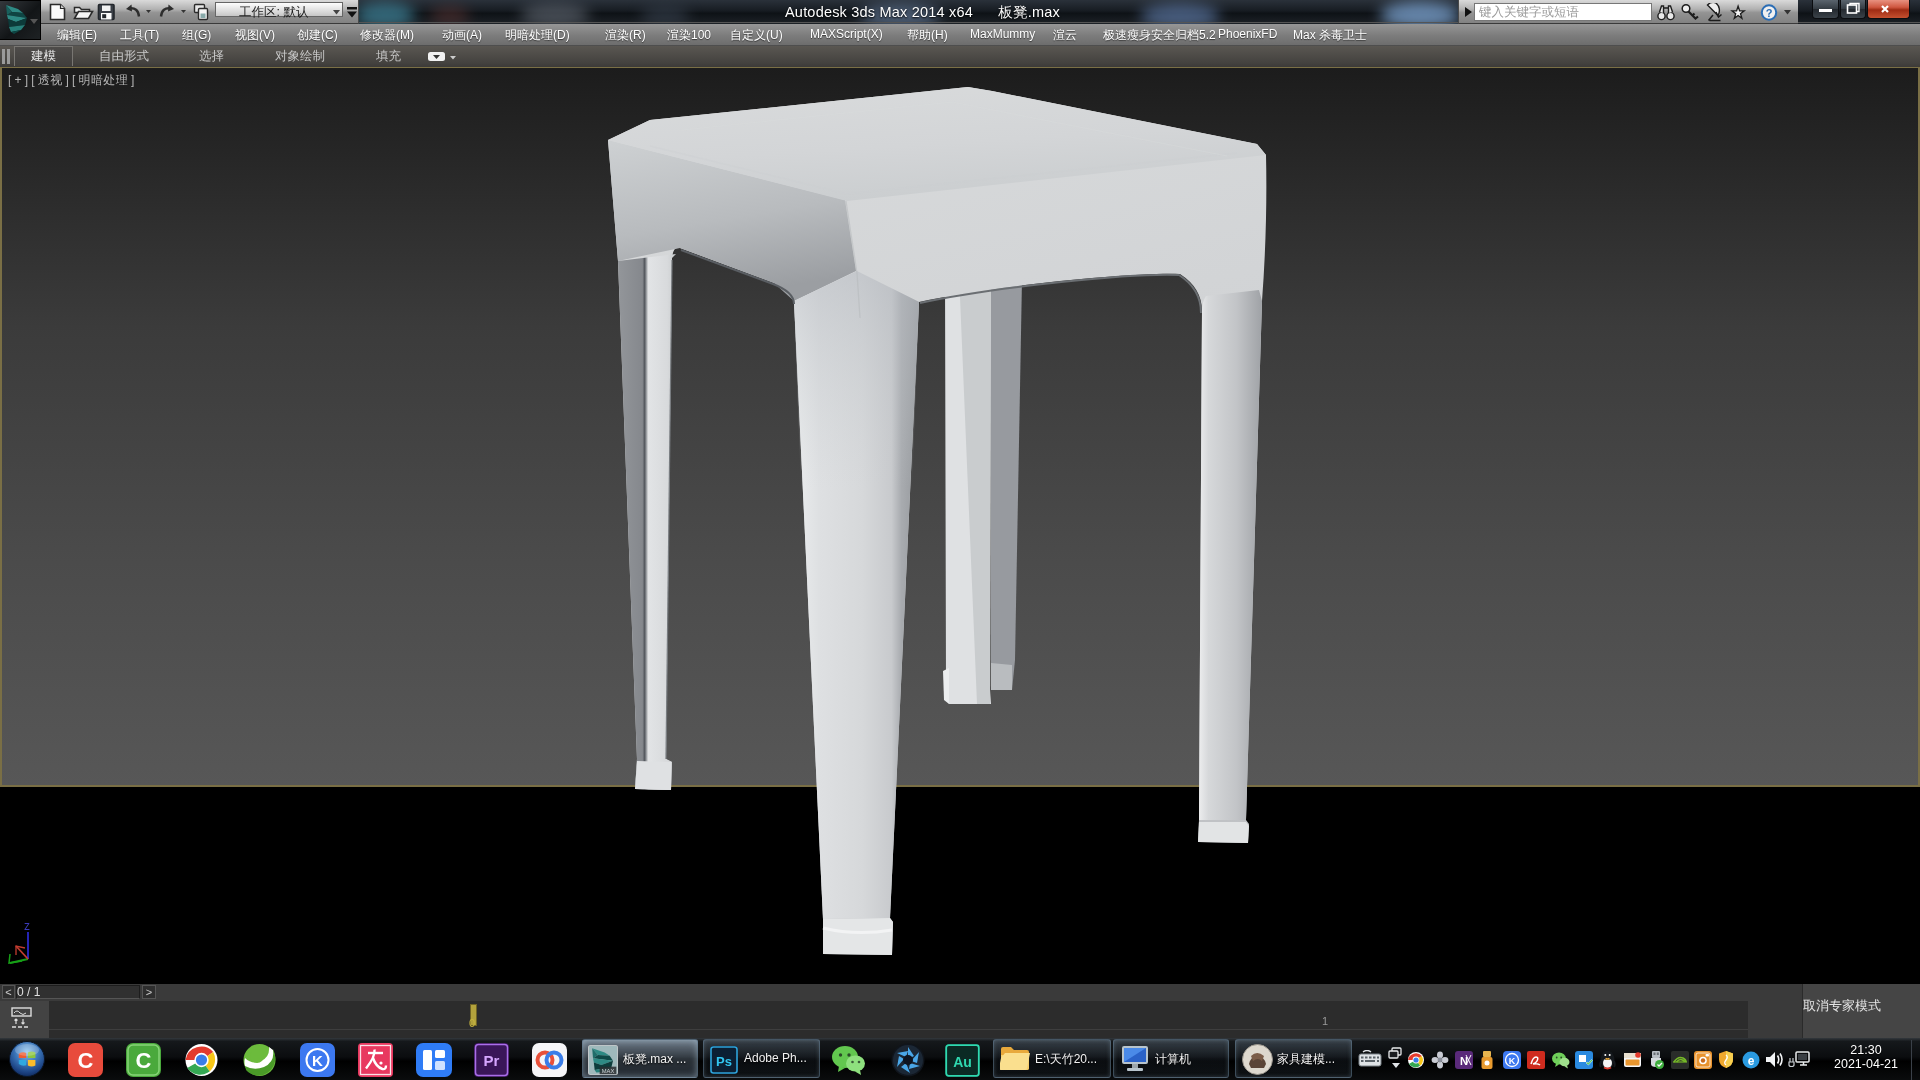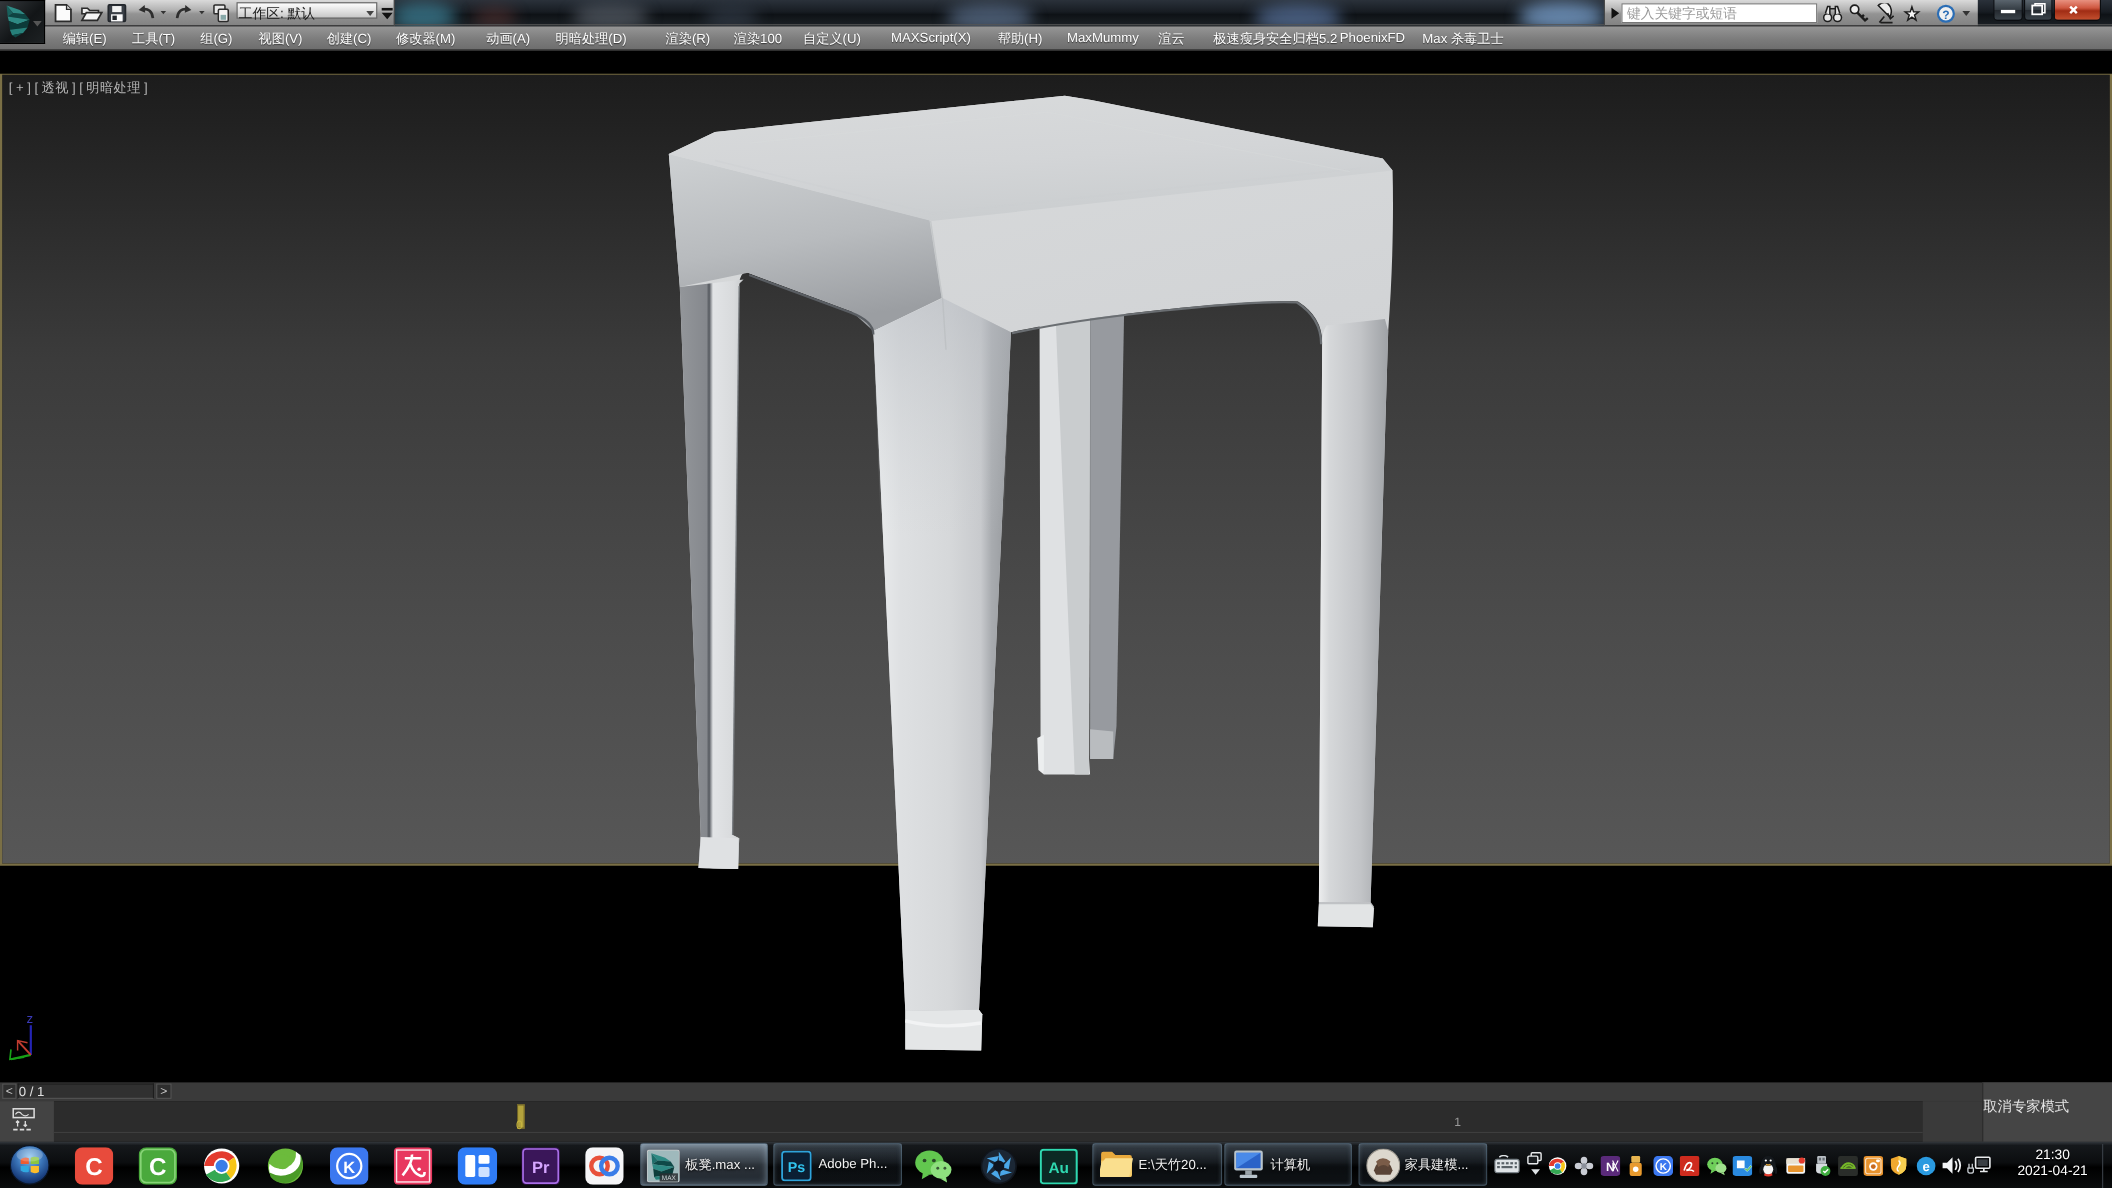--- a/index.html
+++ b/index.html
@@ -66,21 +66,21 @@
     <path d="M105 10 h5 l-2.5 3 z" fill="#333"></path>
 
     <path d="M133 9 l-5.5 -4.5 l-0.5 7 z" fill="#2e2e2e"></path>
     <path d="M130 8.5 q-9 -1.5 -10 8" stroke="#2e2e2e" stroke-width="2.4" fill="none"></path>
     <path d="M140 10 h5 l-2.5 3 z" fill="#333"></path>
 
     <rect x="153.5" y="4.5" width="10" height="8" rx="1" fill="#e8e8e8" stroke="#2b2b2b" stroke-width="1.4"></rect>
     <rect x="157.5" y="8.5" width="9" height="11" rx="1" fill="#f5f5f5" stroke="#2b2b2b" stroke-width="1.4"></rect>
     <rect x="159.5" y="13.5" width="5" height="4.5" fill="#8aa"></rect>
   </svg>
-  <div class="abs" style="left:174px;top:2px;width:128px;height:15px;background:linear-gradient(#fdfdfd,#d8d8d8 70%,#c6c6c6);border:1px solid #666;color:#1a1a1a;font-size:12.5px;line-height:18px;padding-left:1px">工作区: 默认</div>
+  <div class="abs" style="left:174px;top:2px;width:128px;height:15px;background:linear-gradient(#fdfdfd,#d8d8d8 70%,#c6c6c6);border:1px solid #666;color:#1a1a1a;font-size:12.5px;line-height:18px;padding-left:23px">工作区: 默认</div>
   <svg class="abs" style="left:291px;top:9px" width="10" height="8">
         <path d="M1 1 h7 l-3.5 4.5 z" fill="#444"></path>
       </svg>
   <svg class="abs" style="left:304px;top:7px" width="14" height="12">
         <path d="M2 0 h10 v2.5 h-10 z M2 4.5 h10 l-5 6 z" fill="#111"></path>
       </svg>
 </div>
 <div id="rstrip">
   <svg class="abs" style="left:4px;top:6px" width="10" height="12">
         <path d="M2 1 l7 5 -7 5 z" fill="#111"></path>
@@ -116,20 +116,21 @@
     <path d="M2 1 L14 5 L19 9 L8 8 Z" fill="#2e8a84"></path>
     <path d="M2 1 L8 8 L3 11 Z" fill="#18605c"></path>
     <path d="M8 8 L19 9 L23 14 L3 11 Z" fill="#0e4543"></path>
     <path d="M3 11 L23 14 L12 18 L4 15 Z" fill="#2e8a84"></path>
     <path d="M4 15 L12 18 L23 14 L21 21 L5 23 Z" fill="#0c3a39"></path>
     <path d="M5 23 L21 21 L17 26 L7 28 Z" fill="#27807a"></path>
     <path d="M7 28 L17 26 L10 30 Z" fill="#0e4543"></path>
     <path d="M26 15 h8 l-4 5 z" fill="#555"></path>
   </svg>
 </div>
+<div id="title-text">Autodesk 3ds Max  2014 x64&nbsp;&nbsp;&nbsp;&nbsp;&nbsp;&nbsp;板凳.max</div>
 <div id="wbtns">
   <div class="wb" style="left:0;width:27px;background:linear-gradient(#5a646d,#353d44 48%,#24292f 52%,#3a4249)"></div>
   <div class="wb" style="left:28px;width:26px;background:linear-gradient(#5a646d,#353d44 48%,#24292f 52%,#3a4249)"></div>
   <div class="wb" style="left:55px;width:43px;background:linear-gradient(#e89180 0%,#cf5740 40%,#a02c14 55%,#c4502f 100%)"></div>
   <svg class="abs" style="left:0;top:0" width="100" height="20" viewBox="0 0 100 20">
     <rect x="7" y="9" width="13" height="3" fill="#fff"></rect>
     <rect x="35.5" y="5" width="9" height="8" fill="none" stroke="#fff" stroke-width="1.6"></rect>
     <path d="M38 5 v-1.5 h9 v8 h-2" fill="none" stroke="#fff" stroke-width="1.4"></path>
     <path d="M70 6 l6 6 M76 6 l-6 6" stroke="#fff" stroke-width="2.2"></path>
   </svg>
@@ -149,20 +150,36 @@
   <span class="mi" style="left:730px">自定义(U)</span>
   <span class="mi" style="left:810px">MAXScript(X)</span>
   <span class="mi" style="left:907px">帮助(H)</span>
   <span class="mi" style="left:970px">MaxMummy</span>
   <span class="mi" style="left:1053px">渲云</span>
   <span class="mi" style="left:1103px">极速瘦身安全归档5.2</span>
   <span class="mi" style="left:1218px">PhoenixFD</span>
   <span class="mi" style="left:1293px">Max 杀毒卫士</span>
 </div>
 
+<div id="ribbon">
+  <svg class="abs" style="left:1px;top:3px" width="12" height="16">
+        <rect x="1" y="0" width="3" height="15" fill="#9a9a9a"></rect>
+        <rect x="6" y="0" width="3" height="15" fill="#9a9a9a"></rect>
+      </svg>
+  <div id="rtab-active">建模</div>
+  <span class="rtab" style="left:99px">自由形式</span>
+  <span class="rtab" style="left:199px">选择</span>
+  <span class="rtab" style="left:275px">对象绘制</span>
+  <span class="rtab" style="left:376px">填充</span>
+  <svg class="abs" style="left:428px;top:6px" width="30" height="10" viewBox="0 0 30 10">
+    <rect x="0" y="0" width="17" height="9" rx="2.5" fill="#f2f2f2"></rect>
+    <path d="M5 3 h7 l-3.5 4 z" fill="#333"></path>
+    <path d="M22 4 h6 l-3 3.5 z" fill="#ccc"></path>
+  </svg>
+</div>
 
 <div id="viewport">
   <div id="vplabel">[ + ] [ 透视 ] [ 明暗处理 ]</div>
   <svg class="abs" style="left:0;top:0" width="1916" height="913" viewBox="0 0 1916 913">
     <defs>
       <linearGradient id="topface" x1="0" y1="0" x2="0.35" y2="1">
         <stop offset="0" stop-color="#d9dbdc"></stop>
             <stop offset="0.6" stop-color="#d3d5d7"></stop>
             <stop offset="1" stop-color="#cbced0"></stop>
       </linearGradient>

